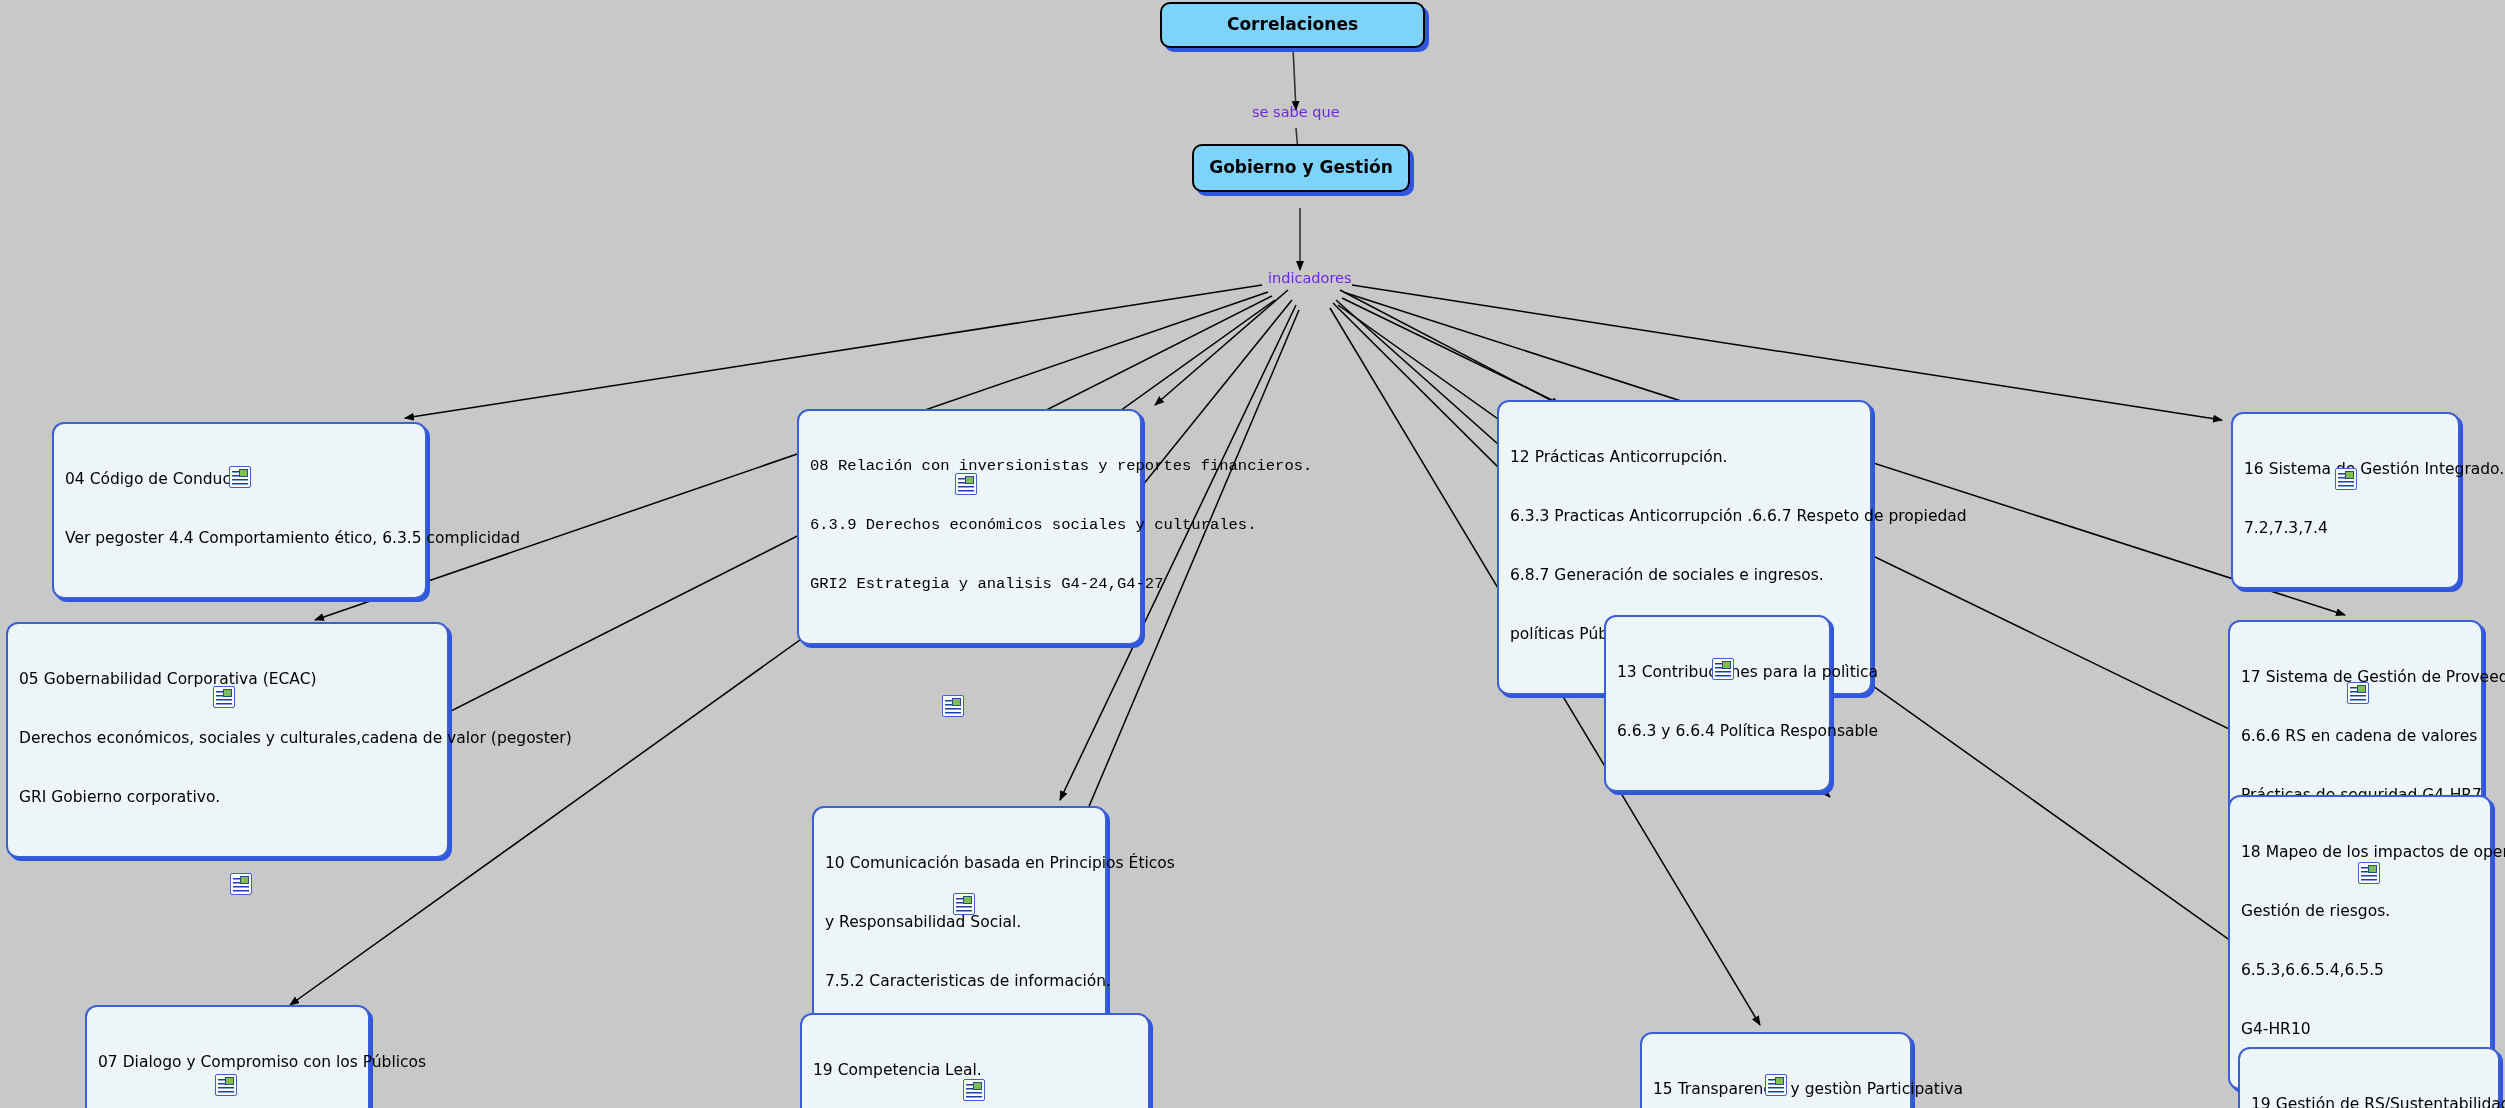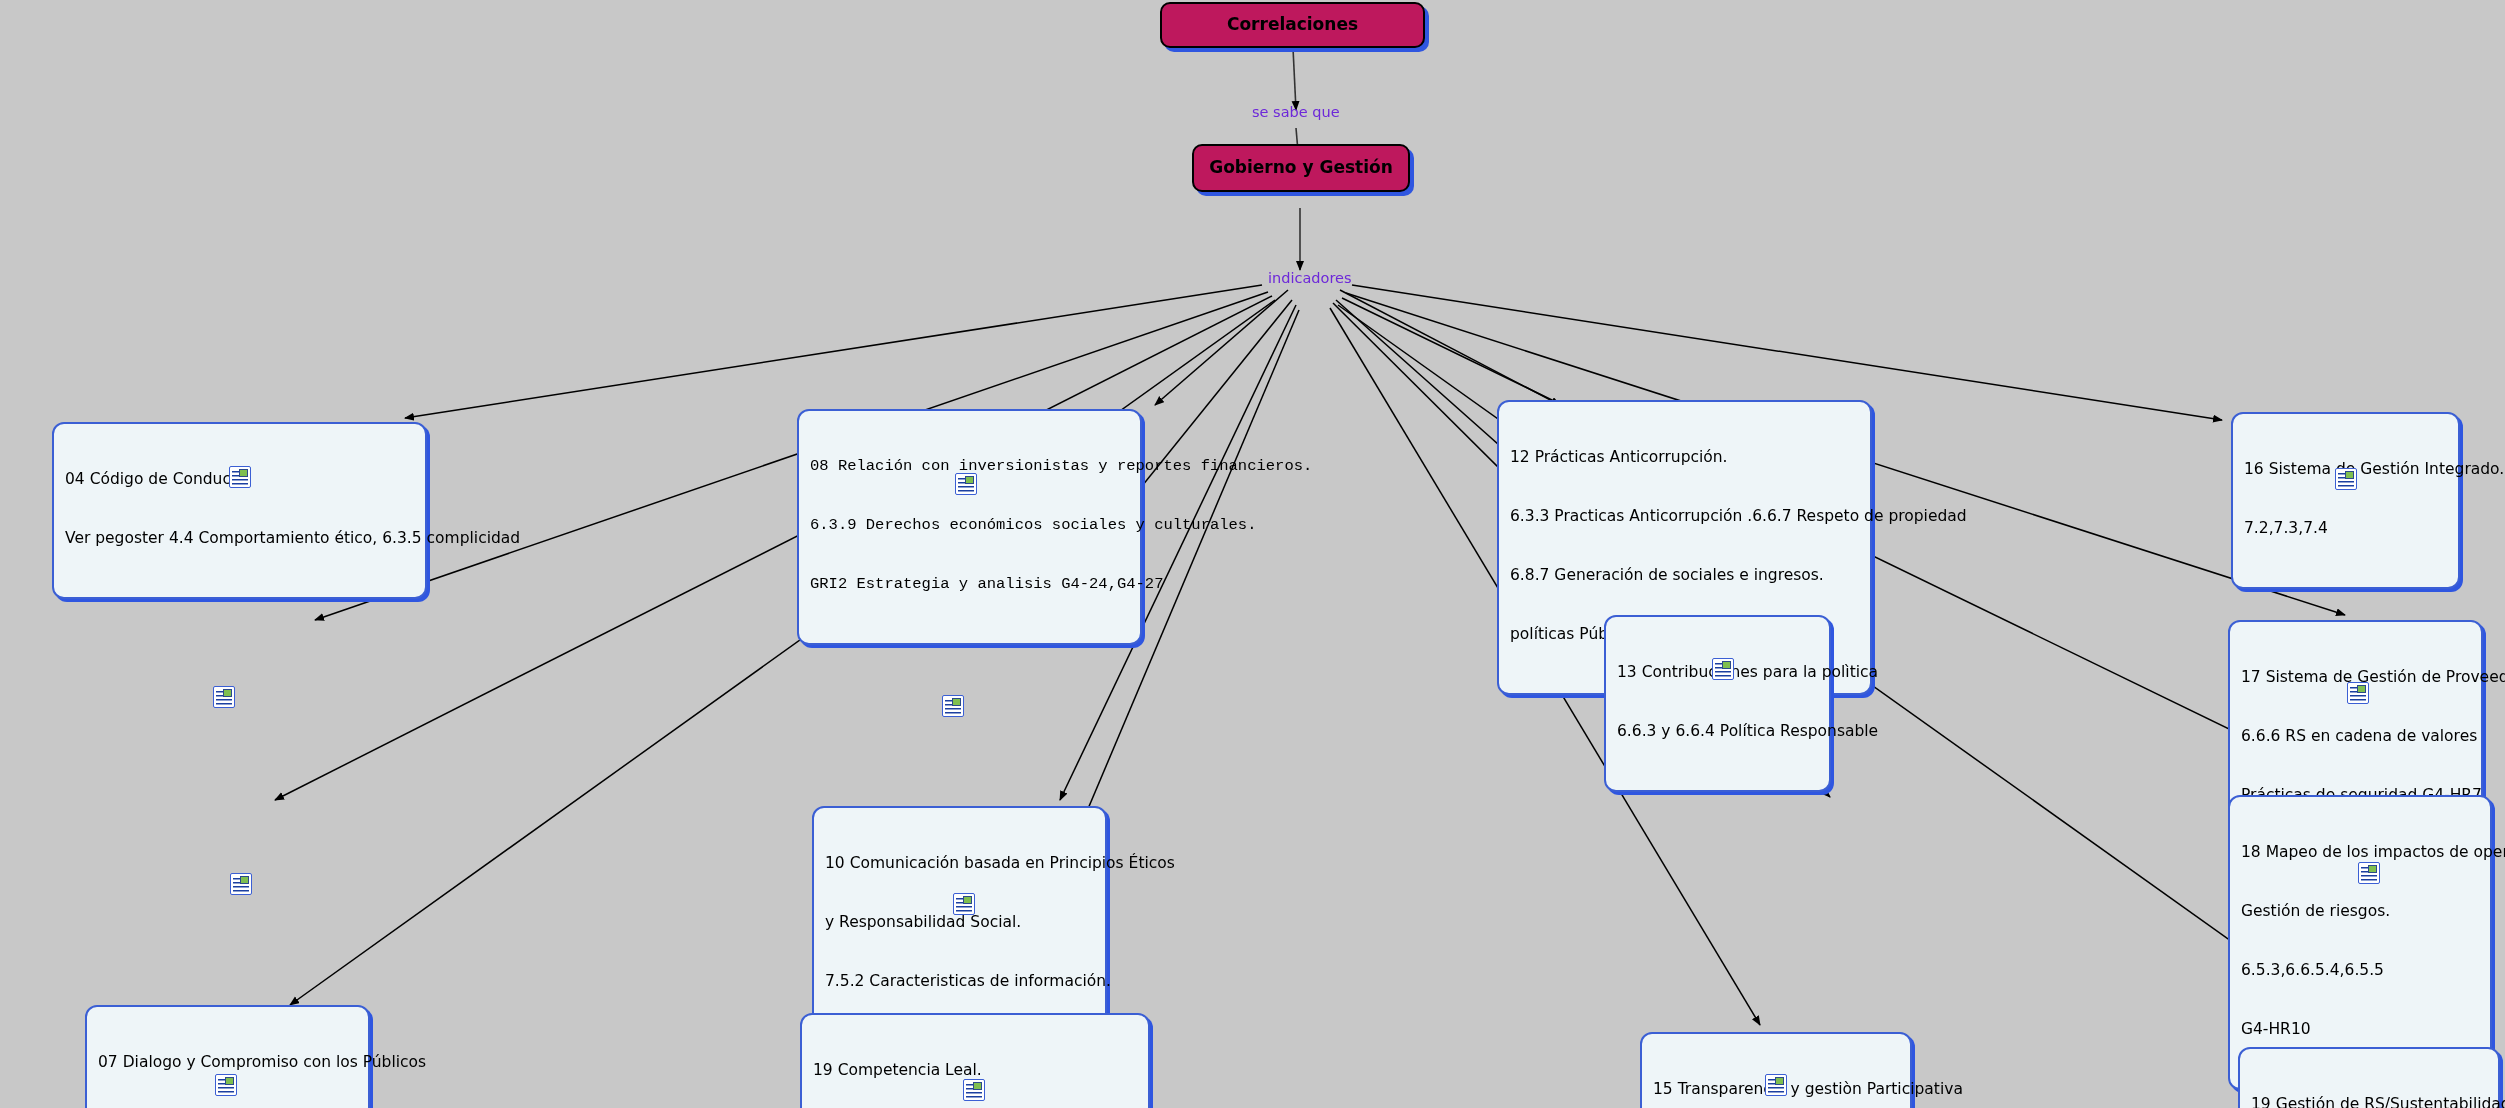--- a/index.html
+++ b/index.html
@@ -21,21 +21,21 @@
     border:2px solid #3b5fd4;
     background:#eef5f8;
     box-shadow:3px 3px 0 #2f56e0;
     padding:7px 11px 9px 11px;
     line-height:1.27;
     font-size:15.5px;
     color:#000;
     white-space:pre;
   }
   .node.root{
-    background:#be185d;
+    background:#7dd3fc;
     border:2px solid #000;
     border-radius:10px;
     box-shadow:4px 4px 0 #2f56e0;
     font-weight:bold;
     text-align:center;
     display:flex;align-items:center;justify-content:center;
     white-space:nowrap;
     font-size:17px;
     padding:0;
   }
@@ -127,20 +127,25 @@
 
   <div class="node" style="left:52px;top:422px;width:375px;">
     <span class="txt">04 Código de Conducta.</span>
     <span class="txt">Ver pegoster 4.4 Comportamiento ético, 6.3.5 complicidad</span>
   </div>
   <div class="doc-icon" style="left:229px;top:466px;">
     <div class="inner"></div>
     <div class="mark"></div>
   </div>
 
+  <div class="node" style="left:6px;top:622px;width:443px;">
+    <span class="txt">05 Gobernabilidad Corporativa (ECAC)</span>
+    <span class="txt">Derechos económicos, sociales y culturales,cadena de valor (pegoster)</span>
+    <span class="txt">GRI Gobierno corporativo.</span>
+  </div>
   <div class="doc-icon" style="left:213px;top:686px;">
     <div class="inner"></div>
     <div class="mark"></div>
   </div>
 
   <div class="doc-icon" style="left:230px;top:873px;">
     <div class="inner"></div>
     <div class="mark"></div>
   </div>
 

